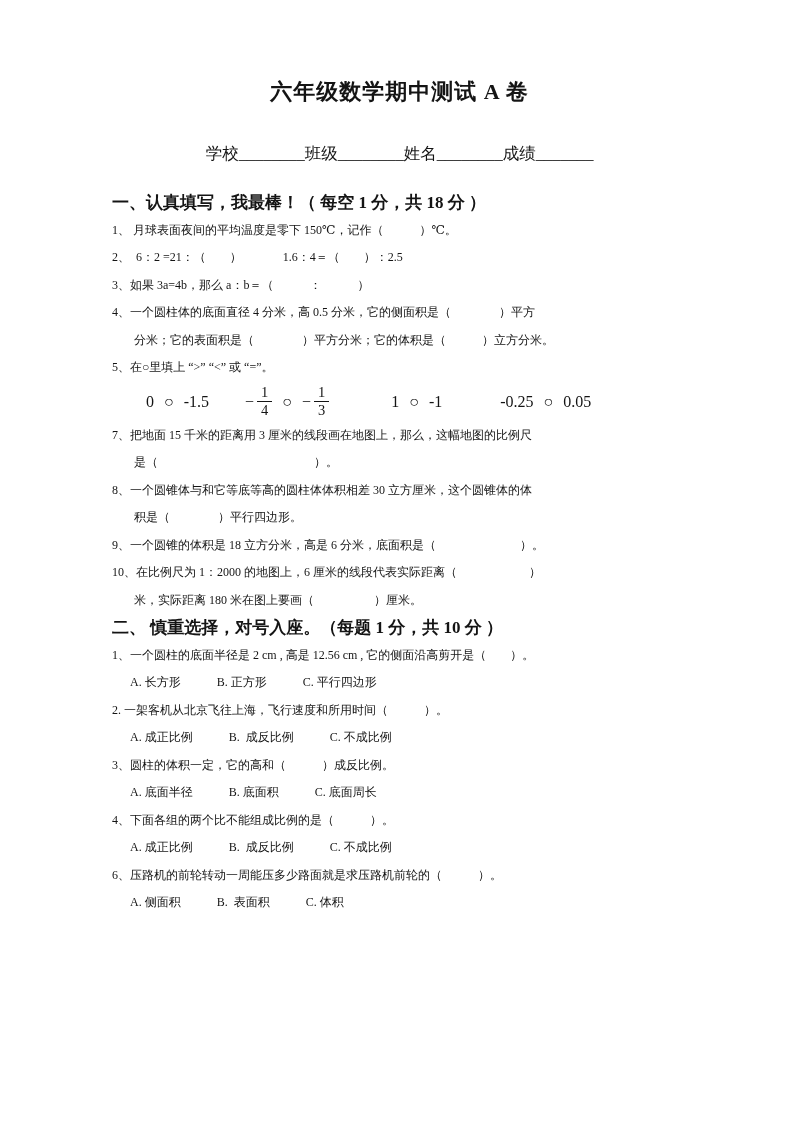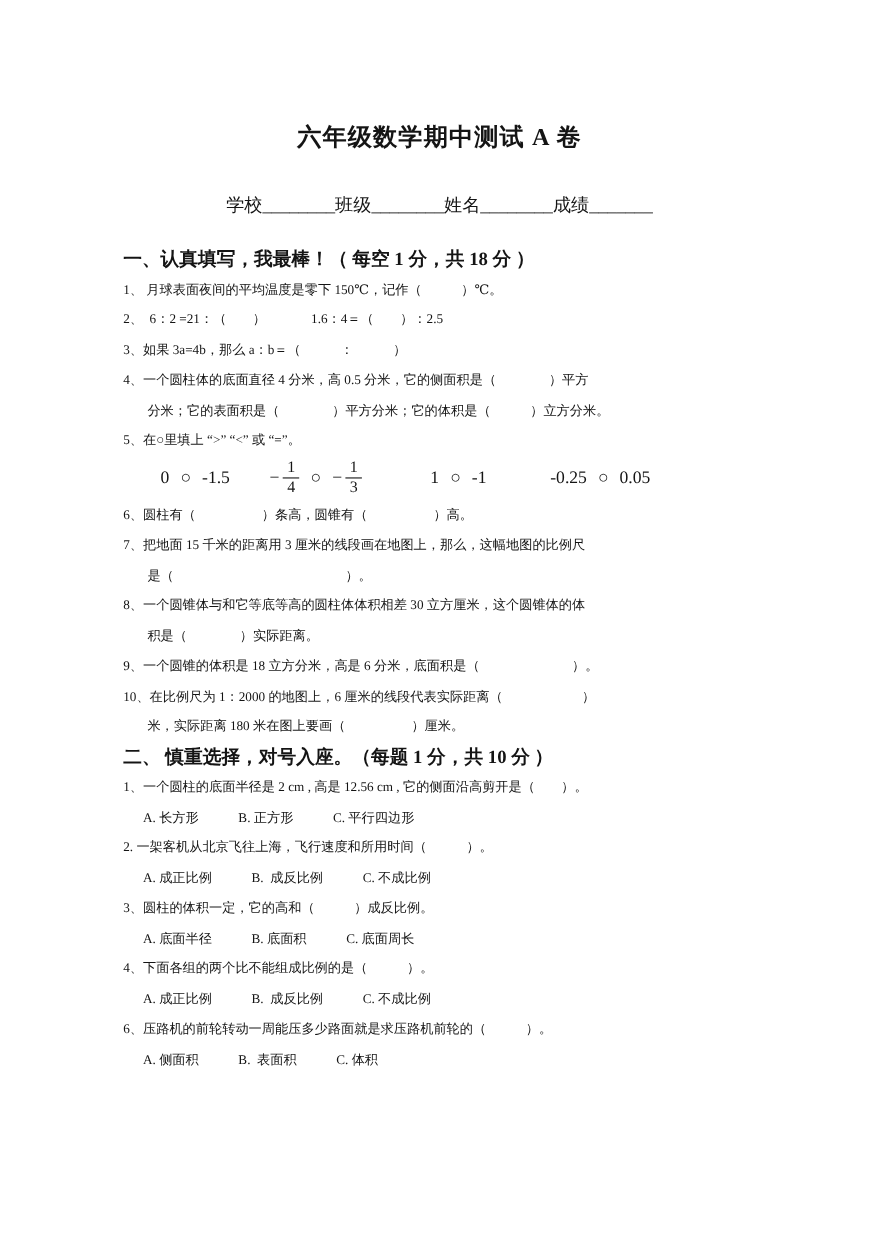--- a/index.html
+++ b/index.html
@@ -1,21 +1,21 @@
 <!DOCTYPE html>
 <html><head>
 <meta charset="utf-8">
 <style>
   html,body { margin:0; padding:0; background:#e8e8e8; }
   .page {
     width: 793px; height: 1122px; margin: 0 auto;
     background: #ffffff; color: #141414;
     font-family: "Liberation Serif", "DejaVu Serif", serif;
     box-sizing: border-box;
-    padding: 110px 106px 0 112px;
+    padding: 77px 106px 0 112px;
     overflow: hidden;
   }
   .title {
     margin: 0 0 36px 0;
     text-align: center;
     font-size: 22px; font-weight: bold; letter-spacing: 1px;
     white-space: pre;
   }
   .subtitle {
     margin: 0 0 24px 0;
@@ -101,27 +101,26 @@
         <span class="circle">○</span>
         <span>-1</span>
       </span>
     <span class="cmp">
         <span>-0.25</span>
         <span class="circle">○</span>
         <span>0.05</span>
       </span>
   </div>
 
-  <div class="line">6、圆柱有（　　　　　）条高，圆锥有（　　　　　）高。</div>
 
   <div class="line">7、把地面 15 千米的距离用 3 厘米的线段画在地图上，那么，这幅地图的比例尺</div>
   <div class="line indent">是（　　　　　　　　　　　　　）。</div>
 
   <div class="line">8、一个圆锥体与和它等底等高的圆柱体体积相差 30 立方厘米，这个圆锥体的体</div>
-  <div class="line indent">积是（　　　　）实际距离。</div>
+  <div class="line indent">积是（　　　　）平行四边形。</div>
 
   <div class="line">9、一个圆锥的体积是 18 立方分米，高是 6 分米，底面积是（　　　　　　　）。</div>
 
   <div class="line">10、在比例尺为 1：2000 的地图上，6 厘米的线段代表实际距离（　　　　　　）</div>
   <div class="line indent">米，实际距离 180 米在图上要画（　　　　　）厘米。</div>
 
   <div class="sec-heading">二、 慎重选择，对号入座。（每题 1 分，共 10 分 ）</div>
 
   <div class="line">1、一个圆柱的底面半径是 2 cm , 高是 12.56 cm , 它的侧面沿高剪开是（　　）。</div>
   <div class="line opts"><span>A. 长方形</span><span>B. 正方形</span><span>C. 平行四边形</span></div>

